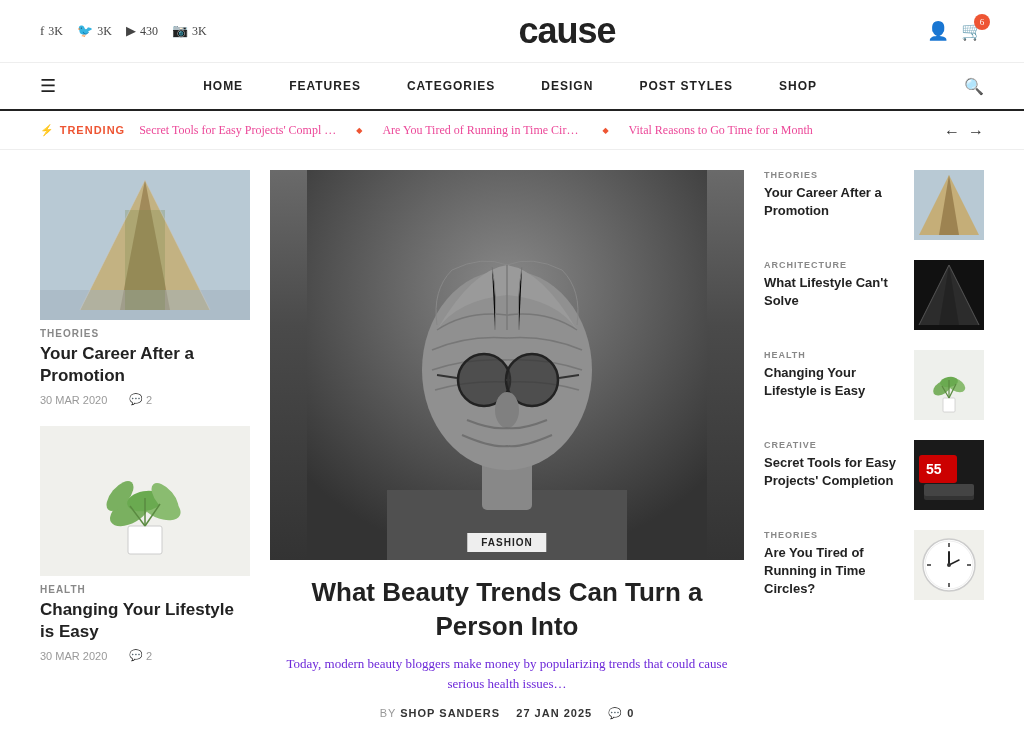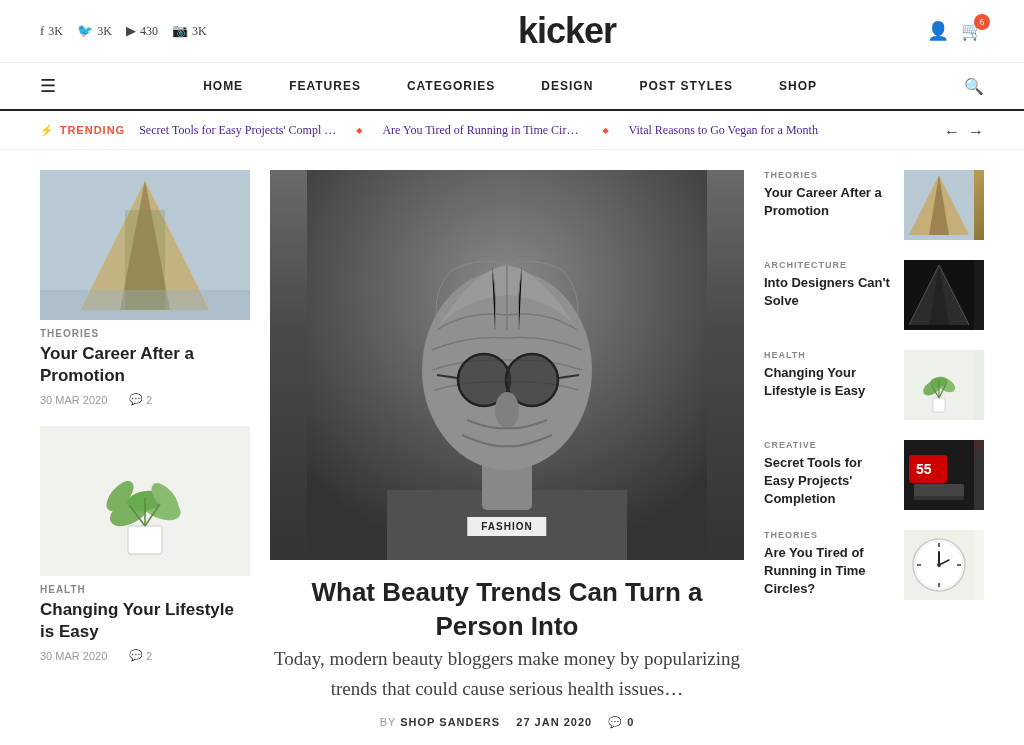--- a/index.html
+++ b/index.html
@@ -38,21 +38,21 @@
       display: flex; align-items: center; gap: 14px;
       padding: 10px 40px; border-bottom: 1px solid #eee;
       background: #fff;
     }
     .trending-label {
       display: flex; align-items: center; gap: 5px;
       font-size: 11px; font-weight: 700; text-transform: uppercase;
       color: #e53; letter-spacing: 1px; white-space: nowrap; font-family: sans-serif;
     }
     .trending-items { display: flex; align-items: center; gap: 20px; flex: 1; overflow: hidden; }
-    .trending-item { font-size: 12px; color: #4c1d95; white-space: nowrap; overflow: hidden; text-overflow: ellipsis; max-width: 200px; }
+    .trending-item { font-size: 12px; color: #ec4899; white-space: nowrap; overflow: hidden; text-overflow: ellipsis; max-width: 200px; }
     .trending-dot { color: #e53; font-size: 8px; }
     .trending-nav { display: flex; gap: 8px; margin-left: auto; }
     .trending-arrow { cursor: pointer; font-size: 16px; color: #333; font-weight: 700; }
 
     
     .main-content {
       display: flex; gap: 0; padding: 20px 40px;
       max-width: 1024px; margin: 0 auto;
     }
 
@@ -89,37 +89,37 @@
     }
     .featured-image-bg {
       position: absolute; inset: 0;
       background: linear-gradient(180deg, #6a6a6a 0%, #4a4a4a 40%, #333 100%);
     }
     .featured-tag {
       position: absolute; bottom: 0; left: 50%; transform: translateX(-50%);
       background: rgba(255,255,255,0.9); padding: 4px 14px;
       font-size: 10px; font-weight: 700; letter-spacing: 1px; text-transform: uppercase;
       font-family: sans-serif; white-space: nowrap;
-      margin-bottom: 16px;
+      margin-bottom: 0;
     }
     .featured-tag-wrap {
       position: absolute; bottom: 8px; left: 50%; transform: translateX(-50%);
       z-index: 10;
     }
     .featured-content { padding: 16px 0 0; text-align: center; }
-    .featured-title { font-size: 26px; font-weight: 700; line-height: 1.3; font-family: sans-serif; }
-    .featured-excerpt { font-size: 19px; color: #404040; line-height: 1.6; margin-bottom: 12px; }
+    .featured-title { font-size: 26px; font-weight: 700; line-height: 1.3; margin-bottom: 10px; font-family: sans-serif; }
+    .featured-excerpt { font-size: 13px; color: #6d28d9; line-height: 1.6; margin-bottom: 12px; }
     .featured-meta { font-size: 11px; color: #999; letter-spacing: 1px; font-family: sans-serif; }
     .featured-meta span { color: #333; font-weight: 700; }
 
     
     .right-col { width: 220px; flex-shrink: 0; }
     .right-item { display: flex; gap: 12px; margin-bottom: 20px; align-items: flex-start; }
     .right-thumb {
-      width: 80px; height: 70px; flex-shrink: 0;
+      width: 70px; height: 70px; flex-shrink: 0;
       background: #ccc; overflow: hidden;
     }
     .right-thumb.arch { background: linear-gradient(135deg, #c8a860 30%, #8b7535 100%); }
     .right-thumb.dark { background: #1a1a1a; }
     .right-thumb.plant { background: #e8ede8; }
     .right-thumb.red { background: linear-gradient(135deg, #c00 0%, #333 60%); }
     .right-thumb.clock { background: #f5f5f0; }
     .right-item-info { flex: 1; }
     .right-item-category {
       font-size: 9px; font-weight: 700; letter-spacing: 1px; text-transform: uppercase;
@@ -143,21 +143,21 @@
     <div class="social-item">
       <span class="social-icon">▶</span>
       <span>430</span>
     </div>
     <div class="social-item">
       <span class="social-icon">📷</span>
       <span>3K</span>
     </div>
   </div>
 
-  <div class="site-title">kicker</div>
+  <div class="site-title">cause</div>
 
   <div class="top-actions">
     <span style="font-size:18px; cursor:pointer;">👤</span>
     <div class="cart-icon-wrap">
       <span style="font-size:18px;">🛒</span>
       <span class="cart-badge">6</span>
     </div>
   </div>
 </div>
 
@@ -177,21 +177,21 @@
 <div class="trending-bar">
   <div class="trending-label">
     <span style="color:#e53;">⚡</span>
     <span>TRENDING</span>
   </div>
   <div class="trending-items">
     <span class="trending-item">Secret Tools for Easy Projects' Compl …</span>
     <span class="trending-dot">◆</span>
     <span class="trending-item">Are You Tired of Running in Time Circl…</span>
     <span class="trending-dot">◆</span>
-    <span class="trending-item">Vital Reasons to Go Vegan for a Month</span>
+    <span class="trending-item">Vital Reasons to Go Time for a Month</span>
   </div>
   <div class="trending-nav">
     <span class="trending-arrow">←</span>
     <span class="trending-arrow">→</span>
   </div>
 </div>
 
 <div class="main-content">
 
   <div class="left-col">
@@ -303,21 +303,21 @@
       <div class="featured-tag-wrap">
         <span class="featured-tag">FASHION</span>
       </div>
     </div>
     <div class="featured-content">
       <div class="featured-title">What Beauty Trends Can Turn a Person Into</div>
       <div class="featured-excerpt">Today, modern beauty bloggers make money by popularizing trends that could cause serious health issues…</div>
       <div class="featured-meta">
         BY <span>SHOP SANDERS</span>
         &nbsp;&nbsp;
-        <span>27 JAN 2020</span>
+        <span>27 JAN 2025</span>
         &nbsp;&nbsp;
         💬 <span>0</span>
       </div>
     </div>
   </div>
 
   <div class="right-col">
 
     <div class="right-item">
       <div class="right-item-info">
@@ -329,21 +329,21 @@
           <rect width="70" height="70" fill="#b8c9d4"></rect>
           <polygon points="35,5 5,65 65,65" fill="#c8a860" opacity="0.8"></polygon>
           <polygon points="35,5 25,65 45,65" fill="#8b7040" opacity="0.7"></polygon>
         </svg>
       </div>
     </div>
 
     <div class="right-item">
       <div class="right-item-info">
         <div class="right-item-category">ARCHITECTURE</div>
-        <div class="right-item-title">Into Designers Can't Solve</div>
+        <div class="right-item-title">What Lifestyle Can't Solve</div>
       </div>
       <div class="right-thumb dark">
         <svg viewBox="0 0 70 70" xmlns="http://www.w3.org/2000/svg" width="70" height="70">
           <rect width="70" height="70" fill="#111"></rect>
           <polygon points="35,5 5,65 65,65" fill="#333" opacity="0.8"></polygon>
           <polygon points="35,5 25,65 45,65" fill="#222" opacity="0.9"></polygon>
           <line x1="35" y1="5" x2="5" y2="65" stroke="#555" stroke-width="1"></line>
           <line x1="35" y1="5" x2="65" y2="65" stroke="#555" stroke-width="1"></line>
         </svg>
       </div>

